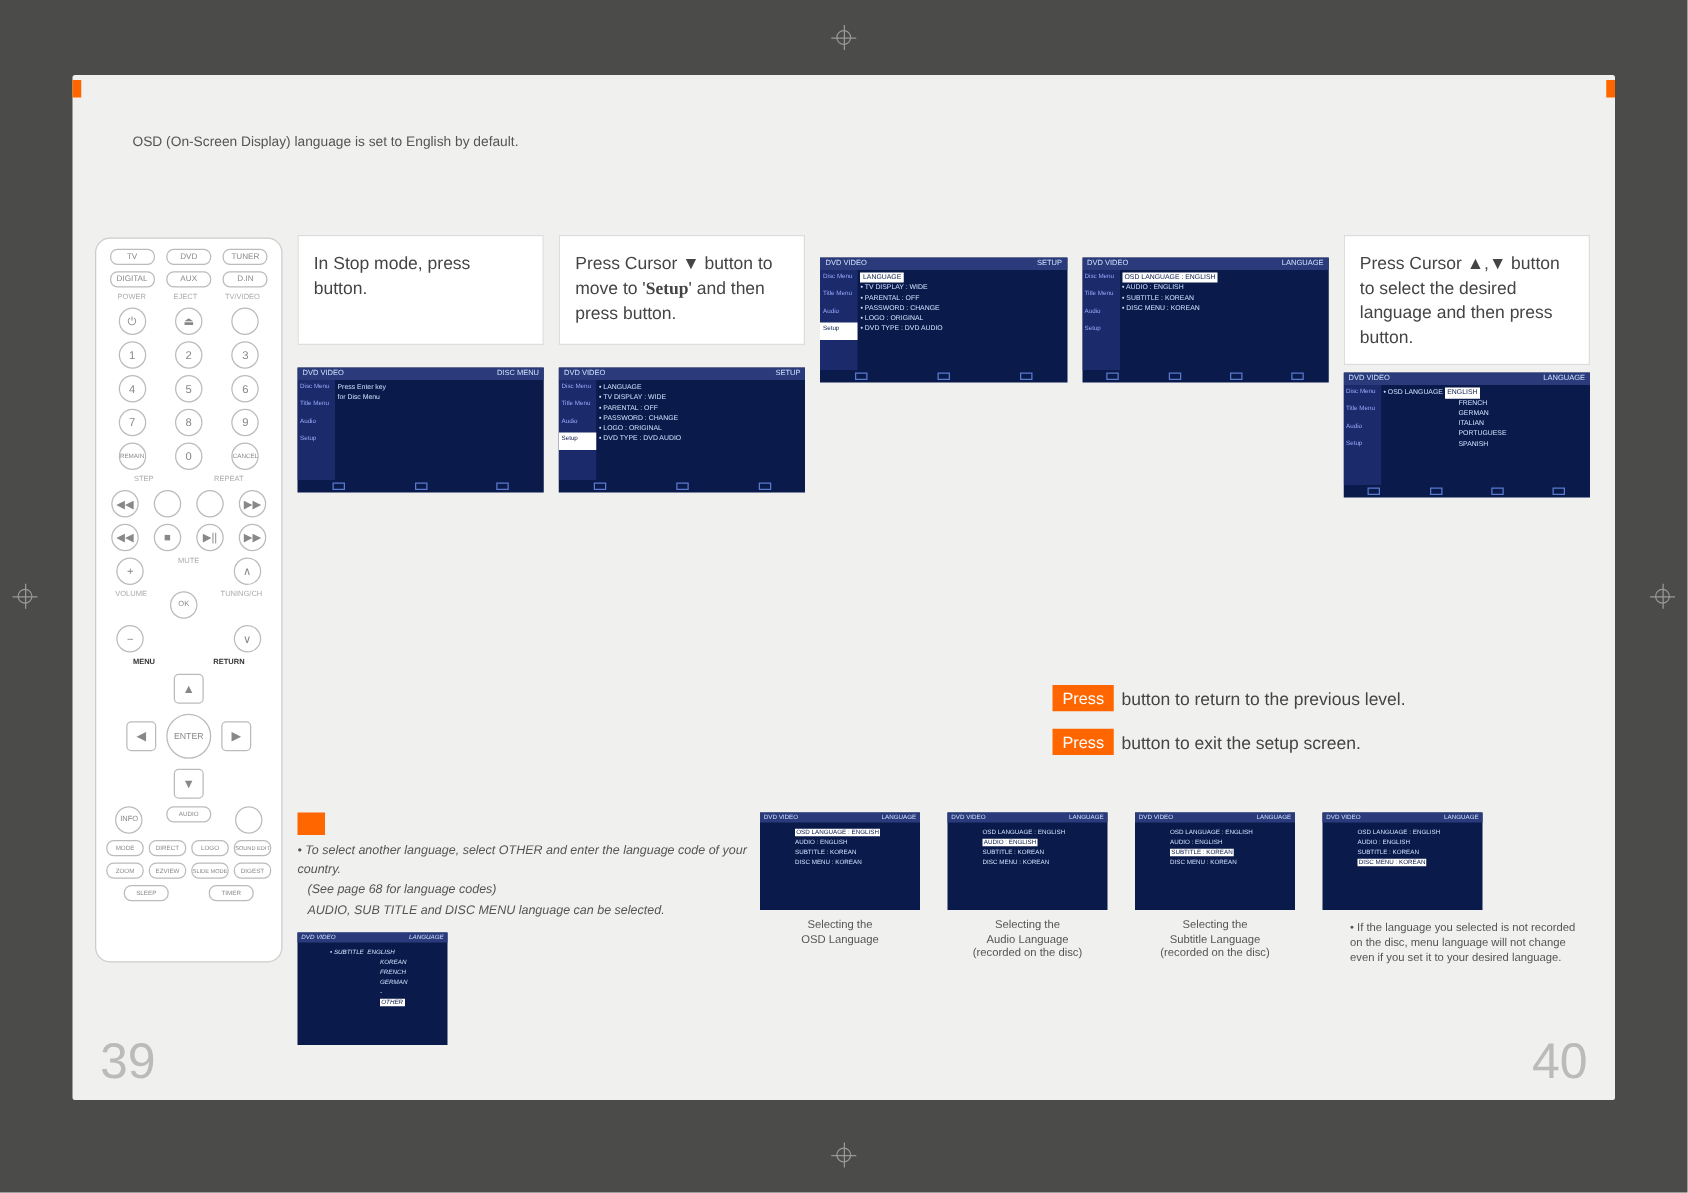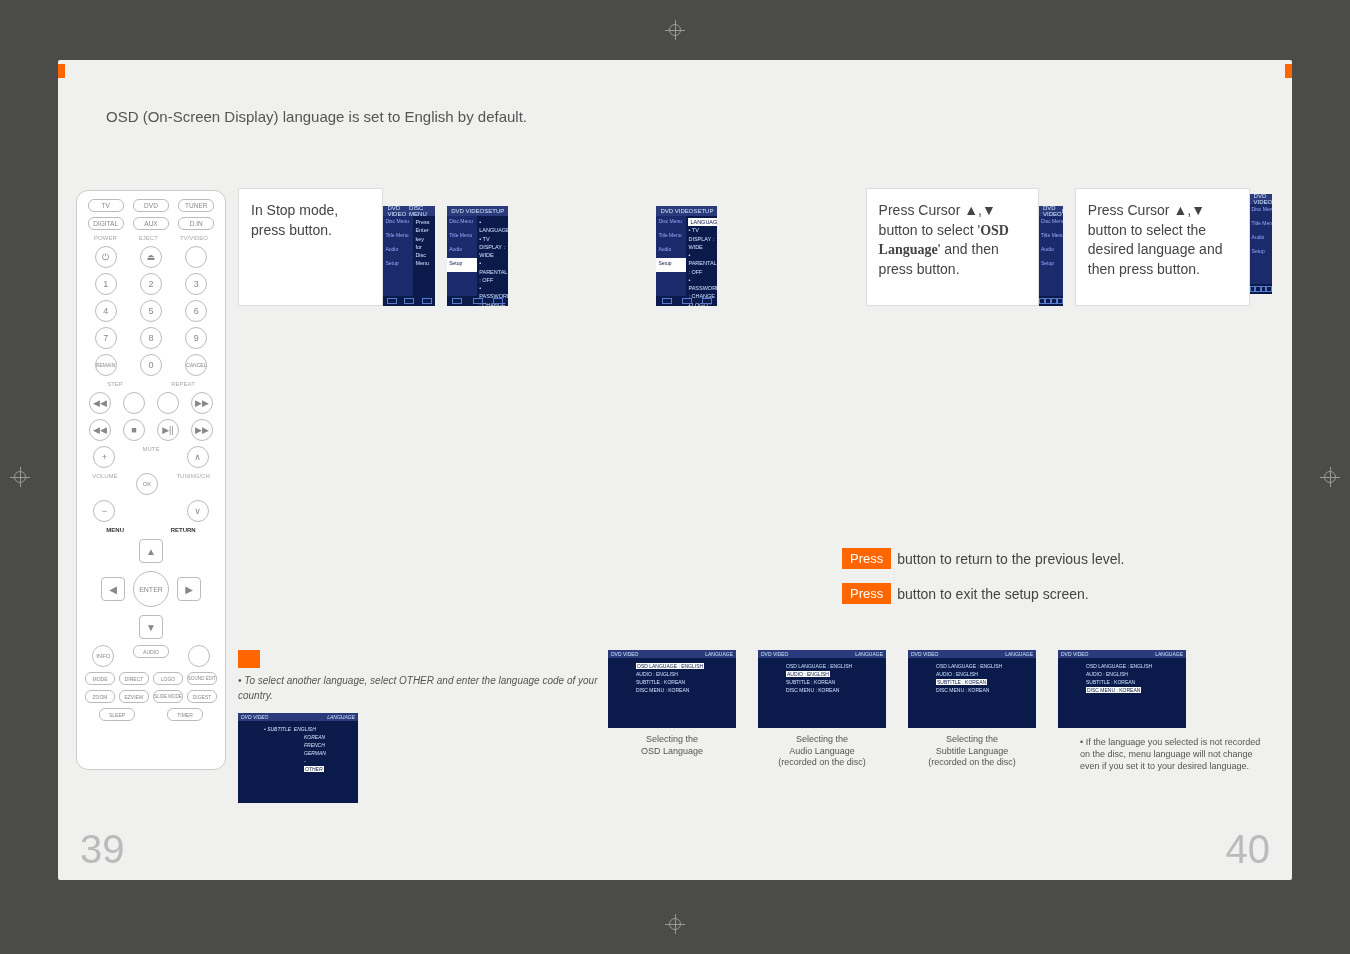--- a/index.html
+++ b/index.html
@@ -78,21 +78,21 @@
     right: 0;
     top: 4px;
     width: 7px;
     height: 14px;
     background: #ff6600;
   }
   .intro {
     position: absolute;
     left: 48px;
     top: 48px;
-    font-size: 15px;
+    font-size: 11px;
     color: #555;
   }
   .remote {
     position: absolute;
     left: 18px;
     top: 130px;
     width: 150px;
     height: 580px;
     background: #fff;
     border: 1px solid #ccc;
@@ -166,21 +166,21 @@
     position: absolute;
     left: 180px;
     top: 128px;
     right: 20px;
     display: flex;
     gap: 12px;
   }
   .step {
     flex: 1;
     display: flex;
-    flex-direction: row;
+    flex-direction: column;
   }
   .step-text {
     background: #fff;
     border: 1px solid #ddd;
     min-height: 88px;
     padding: 12px 12px;
     font-size: 14px;
     color: #444;
     line-height: 1.4;
     position: relative;
@@ -446,20 +446,24 @@
         </div>
         <div class="footer">
             <span></span>
             <span></span>
             <span></span>
           </div>
       </div>
     </div>
 
     <div class="step">
+      <div class="step-text">
+        <span>Press Cursor ▼ button to move to '</span><span class="serif">Setup</span><span>' and then press</span>
+        <span>button.</span>
+      </div>
       <div class="screenshot">
         <div class="topbar">
             <span>DVD VIDEO</span>
             <span>SETUP</span>
           </div>
         <div class="sidebar">
           <div class="sb-item">Disc Menu</div>
           <div class="sb-item">Title Menu</div>
           <div class="sb-item">Audio</div>
           <div class="sb-item" style="background:#fff;color:#0a1a4a">Setup</div>
@@ -502,24 +506,20 @@
         </div>
         <div class="footer">
             <span></span>
             <span></span>
             <span></span>
           </div>
       </div>
     </div>
 
     <div class="step">
-      <div class="step-text">
-        <span>Press Cursor ▲,▼ button to select '</span><span class="serif">OSD Language</span><span>' and then press</span>
-        <span>button.</span>
-      </div>
       <div class="screenshot">
         <div class="topbar">
             <span>DVD VIDEO</span>
             <span>LANGUAGE</span>
           </div>
         <div class="sidebar">
           <div class="sb-item">Disc Menu</div>
           <div class="sb-item">Title Menu</div>
           <div class="sb-item">Audio</div>
           <div class="sb-item">Setup</div>
@@ -580,20 +580,22 @@
     </div>
     <div class="prompt-row">
       <span class="orange-brk">Press</span>
       <span>button to exit the setup screen.</span>
     </div>
   </div>
 
   <div class="note-box">
     <div class="note-icon"></div>
     <p>• To select another language, select OTHER and enter the language code of your country.</p>
+    <p style="padding-left:8px">(See page 68 for language codes)</p>
+    <p style="padding-left:8px">AUDIO, SUB TITLE and DISC MENU language can be selected.</p>
     <div class="note-screenshot">
       <div class="topbar">
           <span>DVD VIDEO</span>
           <span>LANGUAGE</span>
         </div>
       <div class="content">
         <div>• <span>SUBTITLE</span>&nbsp;&nbsp;<span>ENGLISH</span></div>
         <div style="padding-left:40px">KOREAN</div>
         <div style="padding-left:40px">FRENCH</div>
         <div style="padding-left:40px">GERMAN</div>

